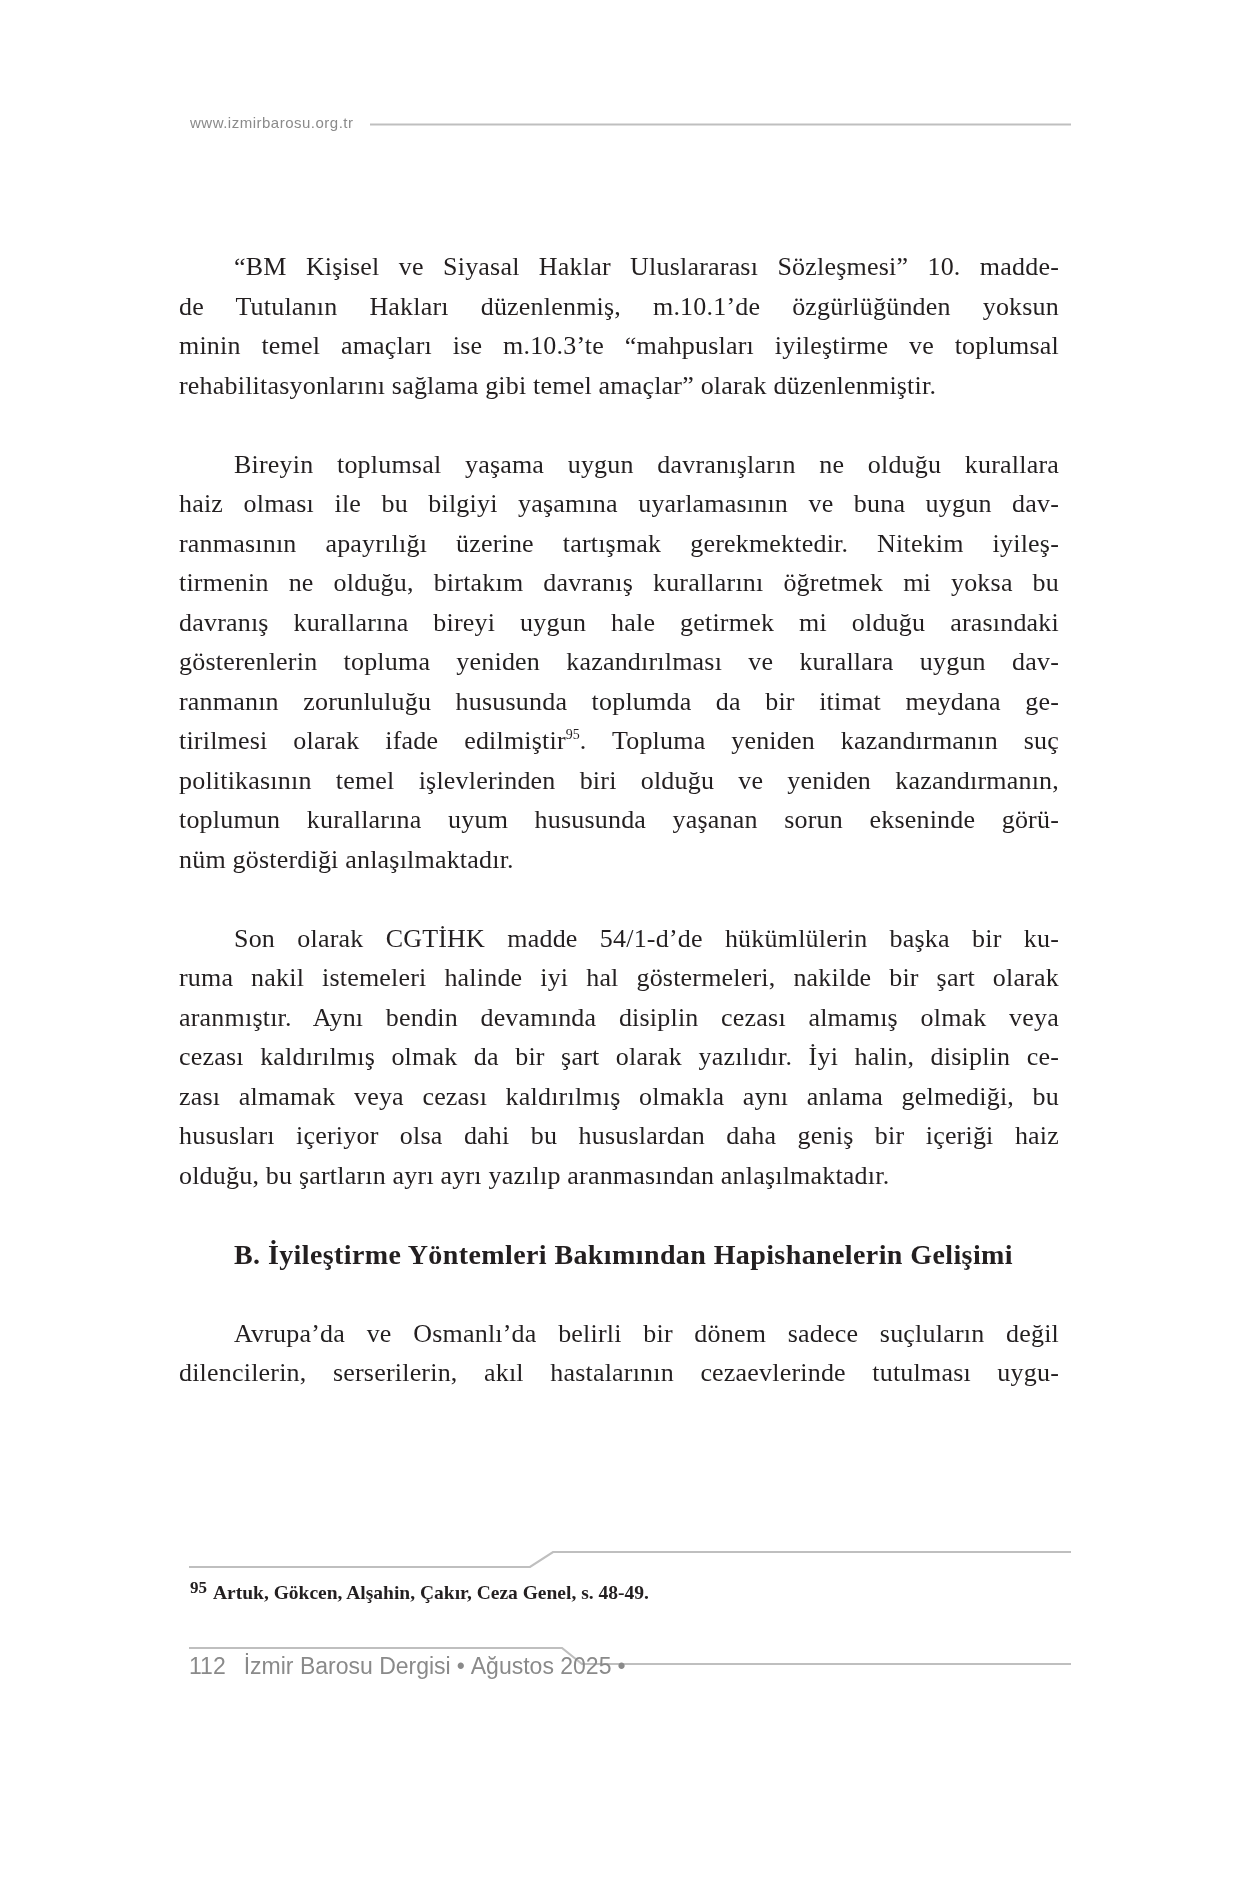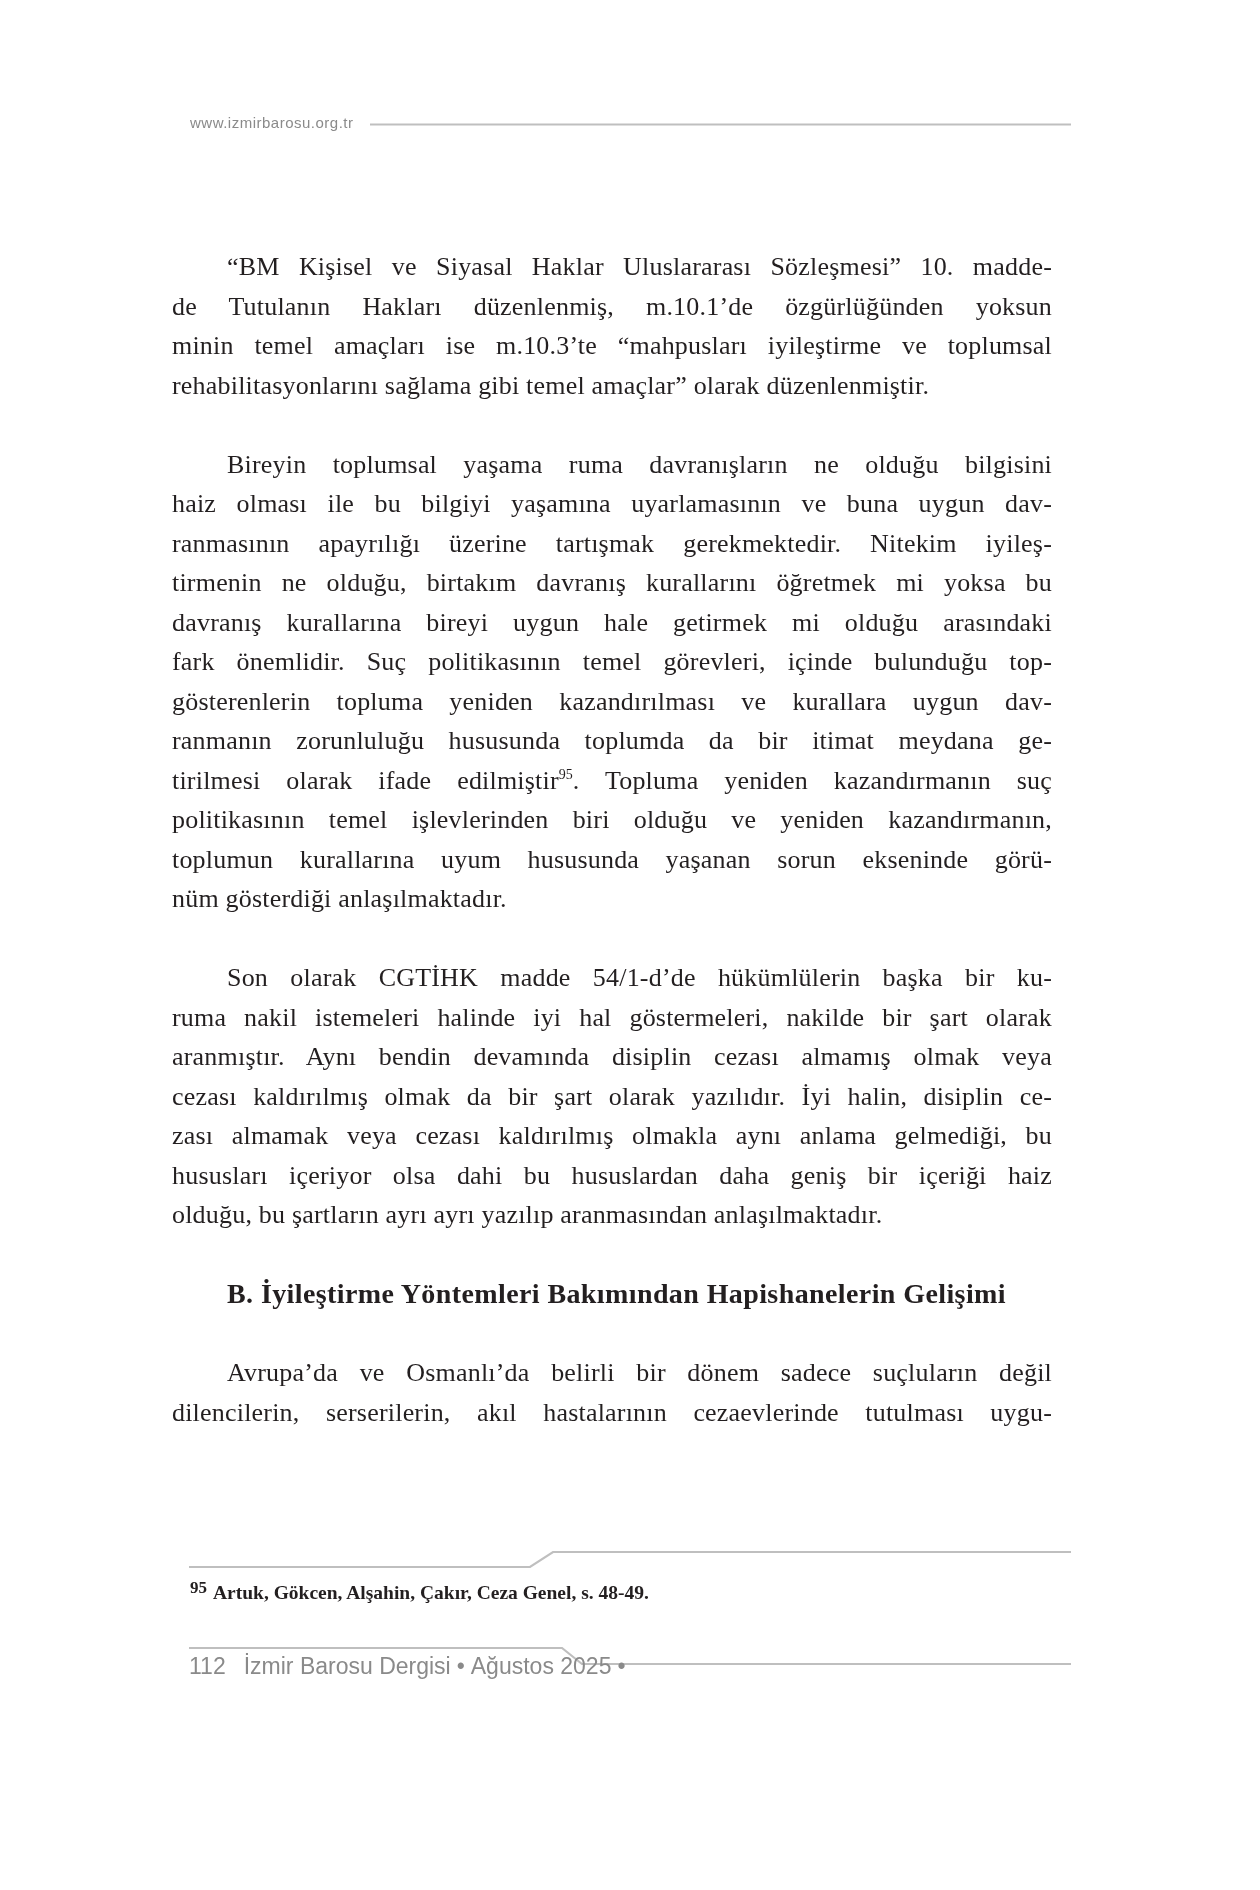--- a/index.html
+++ b/index.html
@@ -23,21 +23,21 @@
       font-family: "Liberation Sans", sans-serif;
       font-size: 15px;
       line-height: 18px;
       letter-spacing: 0.5px;
       color: var(--muted);
       white-space: nowrap;
     }
 
     .article-body {
       position: absolute;
-      left: 172px;
+      left: 179px;
       top: 247px;
       width: 880px;
     }
     .para { margin: 0 0 39.5px 0; }
     .line {
       display: block;
       height: 39.5px;
       line-height: 39.5px;
       font-size: 26px;
       letter-spacing: 0.2px;
@@ -113,26 +113,25 @@
   <div class="site-url">www.izmirbarosu.org.tr</div>
 
   <div class="article-body">
       <div class="para">
         <span class="line first">“BM Kişisel ve Siyasal Haklar Uluslararası Sözleşmesi” 10. madde-</span>
         <span class="line">de Tutulanın Hakları düzenlenmiş, m.10.1’de özgürlüğünden yoksun</span>
         <span class="line">minin temel amaçları ise m.10.3’te “mahpusları iyileştirme ve toplumsal</span>
         <span class="line last">rehabilitasyonlarını sağlama gibi temel amaçlar” olarak düzenlenmiştir.</span>
       </div>
       <div class="para">
-        <span class="line first">Bireyin toplumsal yaşama ruma davranışların ne olduğu bilgisini</span>
+        <span class="line first">Bireyin toplumsal yaşama uygun davranışların ne olduğu kurallara</span>
         <span class="line">haiz olması ile bu bilgiyi yaşamına uyarlamasının ve buna uygun dav-</span>
         <span class="line">ranmasının apayrılığı üzerine tartışmak gerekmektedir. Nitekim iyileş-</span>
         <span class="line">tirmenin ne olduğu, birtakım davranış kurallarını öğretmek mi yoksa bu</span>
         <span class="line">davranış kurallarına bireyi uygun hale getirmek mi olduğu arasındaki</span>
-        <span class="line">fark önemlidir. Suç politikasının temel görevleri, içinde bulunduğu top-</span>
         <span class="line">gösterenlerin topluma yeniden kazandırılması ve kurallara uygun dav-</span>
         <span class="line">ranmanın zorunluluğu hususunda toplumda da bir itimat meydana ge-</span>
         <span class="line"><span>tirilmesi olarak ifade edilmiştir</span><sup class="fn-ref">95</sup><span>. Topluma yeniden kazandırmanın suç</span></span>
         <span class="line">politikasının temel işlevlerinden biri olduğu ve yeniden kazandırmanın,</span>
         <span class="line">toplumun kurallarına uyum hususunda yaşanan sorun ekseninde görü-</span>
         <span class="line last">nüm gösterdiği anlaşılmaktadır.</span>
       </div>
       <div class="para">
         <span class="line first">Son olarak CGTİHK madde 54/1-d’de hükümlülerin başka bir ku-</span>
         <span class="line">ruma nakil istemeleri halinde iyi hal göstermeleri, nakilde bir şart olarak</span>

